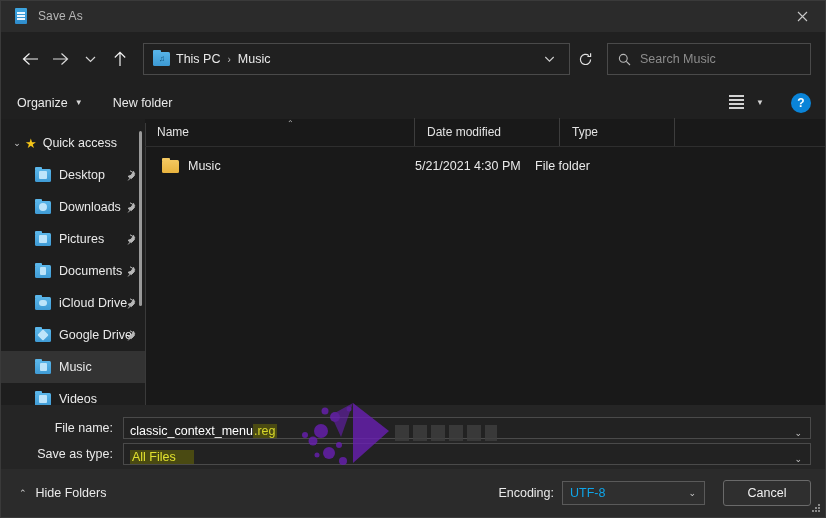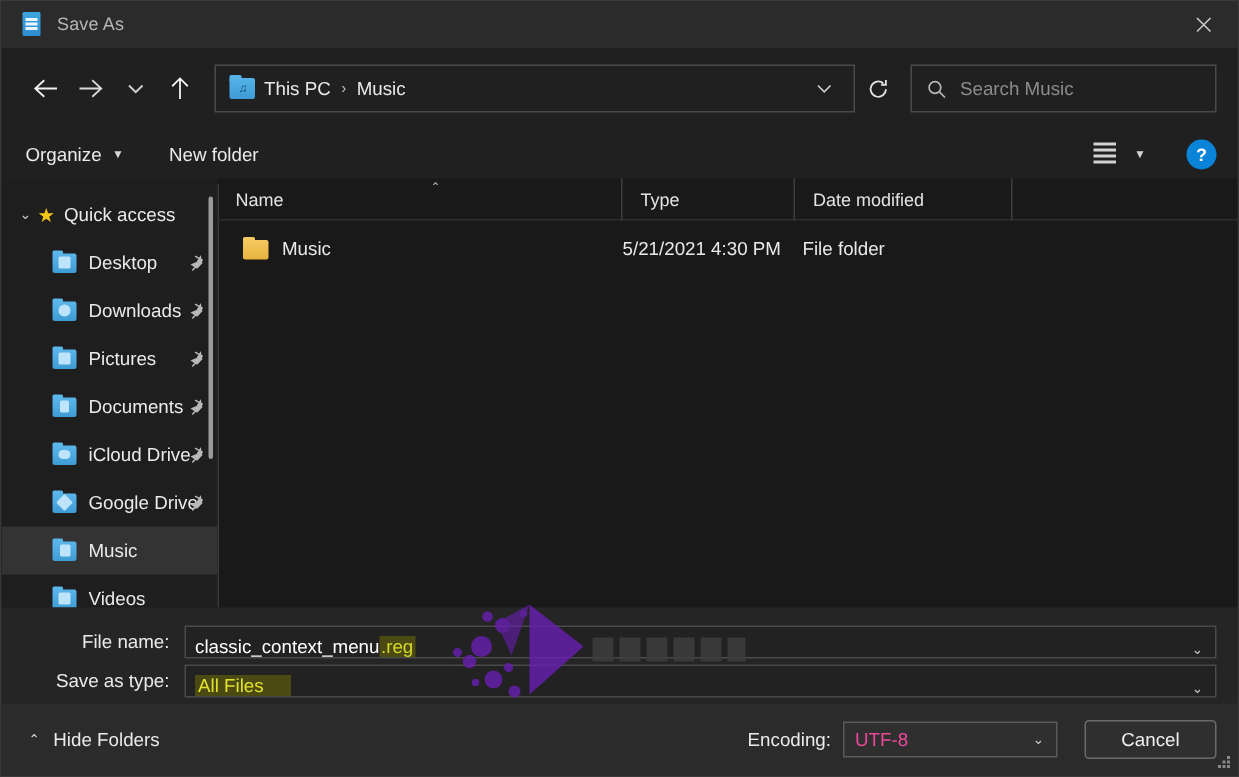--- a/index.html
+++ b/index.html
@@ -128,21 +128,21 @@
     font-size: 12.5px; color: #eaeaea; white-space: nowrap;
     overflow: hidden; text-overflow: clip; max-width: 74px;
   }
   .side-label.wide { max-width: 100px; }
   .pin-icon { position: absolute; right: 8px; color: #b8b8b8; display: flex; align-items: center; }
   #side-scroll-thumb { position: absolute; right: 3px; top: 12px; width: 3px; height: 175px; background: #9a9a9a; border-radius: 2px;}
   #sidebar-divider { position: absolute; left: 0; top: 4px; bottom: 0; width: 1px; background: #3a3a3a; }
 
   #filelist { flex: 1 1 auto; position: relative; background: #191919; }
   #col-header {
-    height: 28px; display: flex; align-items: center;
+    height: 28px; display: flex; align-items: flex-end;
     border-bottom: 1px solid #2e2e2e; position: relative;
   }
   .col {
     font-size: 12px; color: #e3e3e3; height: 28px;
     display: flex; align-items: center; padding-left: 12px;
     border-right: 1px solid #3d3d3d; position: relative;
   }
   .col:last-child { border-right: 1px solid #3d3d3d; }
   #sort-caret {
     position: absolute; left: 142px; top: 1px;
@@ -188,21 +188,21 @@
     position: relative;
   }
   #hide-folders { display: flex; align-items: center; font-size: 12.5px; color: #eaeaea; margin-left: 4px;}
   #hide-caret { color: #d5d5d5; font-size: 9px; margin-right: 9px; }
   #footer-right { margin-left: auto; display: flex; align-items: center; }
   #encoding-label { font-size: 12.5px; color: #eaeaea; margin-right: 8px; }
   #encoding-select {
     width: 143px; height: 24px; border: 1px solid #5a5a5a; background: #2f2f2f;
     display: flex; align-items: center; padding-left: 7px; position: relative;
   }
-  #encoding-value { font-size: 12.5px; color: #ec4899; }
+  #encoding-value { font-size: 12.5px; color: #0ea5e9; }
   #encoding-caret { position: absolute; right: 8px; color: #cdcdcd; font-size: 9px; }
   .dlg-btn {
     width: 88px; height: 26px; margin-left: 18px;
     display: flex; align-items: center; justify-content: center;
     font-size: 12.5px; border-radius: 3px;
   }
   #save-btn { border: 1px solid #6b6b3a; background: #3a3a10; color: #e2e22e; }
   #cancel-btn { border: 1px solid #6a6a6a; background: #2f2f2f; color: #f0f0f0; }
   #resize-grip { position: absolute; right: 3px; bottom: 3px; width: 12px; height: 12px; }
   .grip-dot { position: absolute; width: 2px; height: 2px; background: #8a8a8a; }
@@ -416,22 +416,22 @@
     </div>
 
     <div id="filelist">
       <div id="sidebar-divider"></div>
 
       <div id="col-header">
         <div class="col" style="width:270px">
           <span>Name</span>
           <span id="sort-caret">⌃</span>
         </div>
+        <div class="col" style="width:145px">Date modified</div>
         <div class="col" style="width:115px">Type</div>
-        <div class="col" style="width:145px">Date modified</div>
       </div>
 
       <div class="file-row" style="position:relative">
         <span class="row-folder">
             <i class="rf-tab"></i>
             <i class="rf-back"></i>
           </span>
         <span class="cell name">Music</span>
         <span class="cell date">5/21/2021 4:30 PM</span>
         <span class="cell type">File folder</span>

